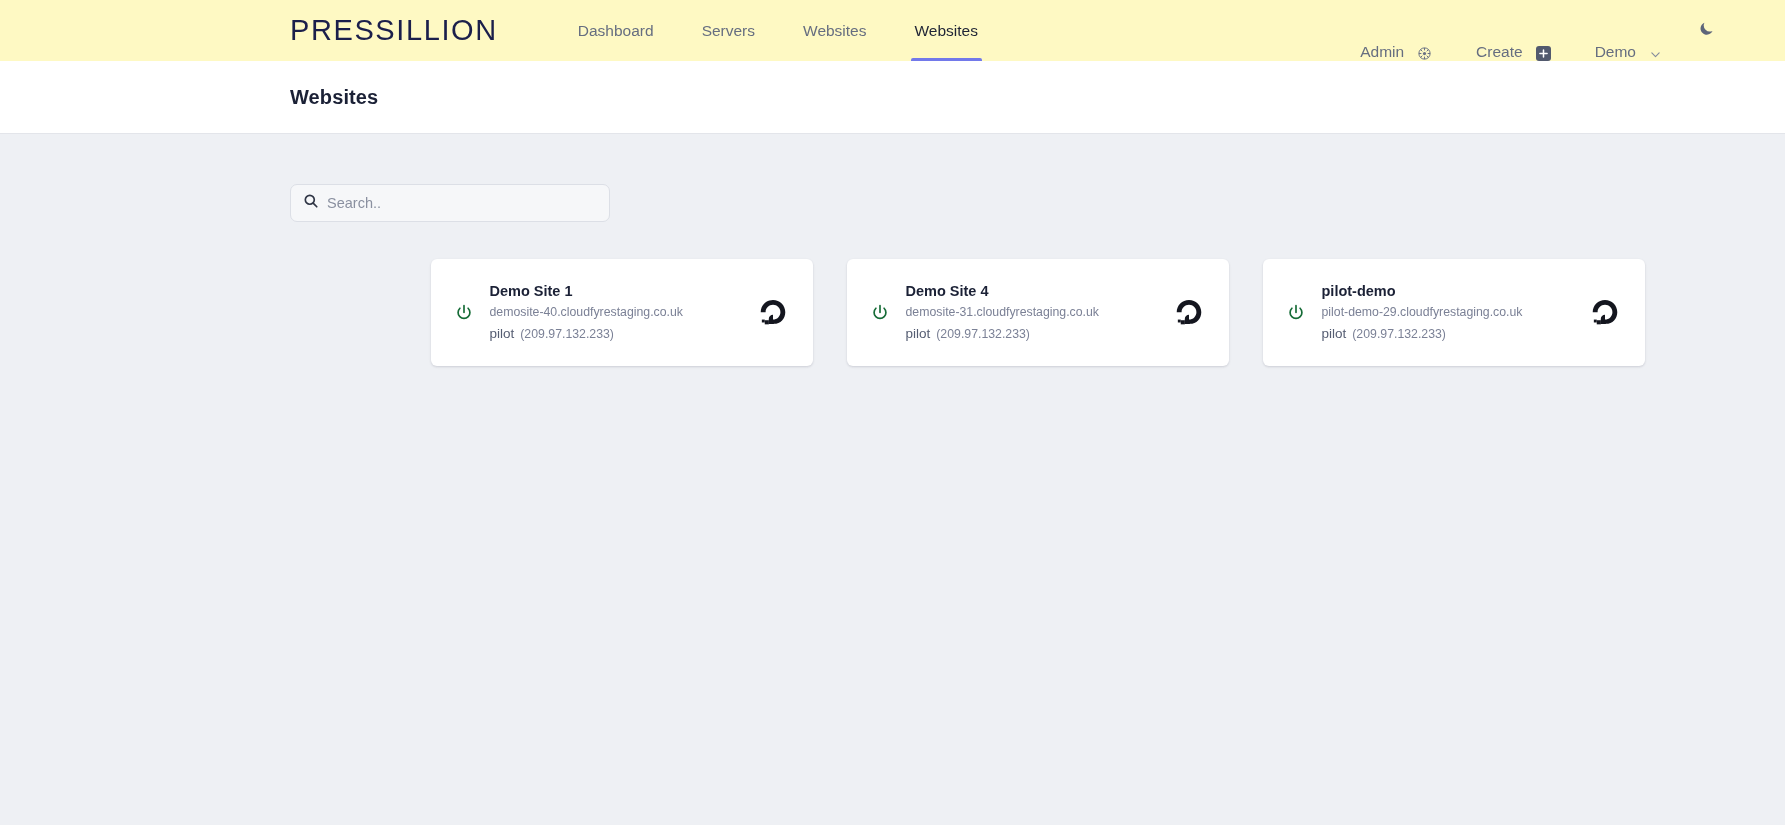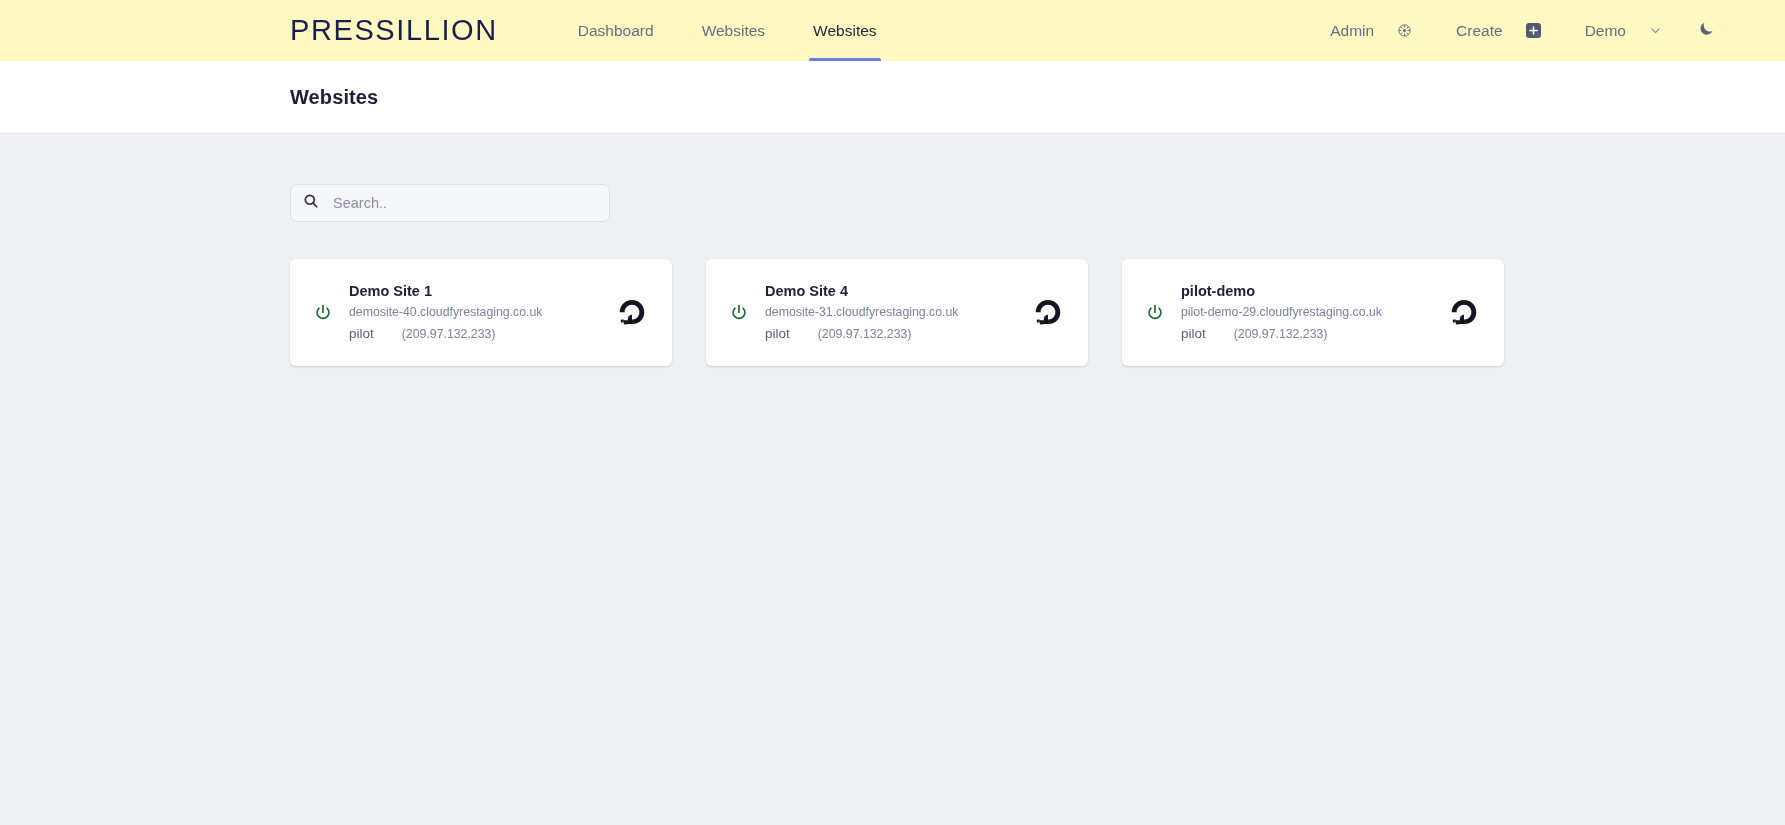--- a/index.html
+++ b/index.html
@@ -79,22 +79,22 @@
     right: 56px;
     top: 0;
     height: 61px;
     display: flex;
     align-items: center;
     gap: 0;
   }
 
   .nav-action {
     display: flex;
-    align-items: center;
-    gap: 23px;
+    align-items: flex-end;
+    gap: 13px;
     font-size: 15.5px;
     color: #666e80;
     cursor: pointer;
     padding: 0 22px;
     height: 61px;
     white-space: nowrap;
     text-decoration: none;
   }
 
   .nav-action .icon-wrap {
@@ -147,40 +147,41 @@
 
   .search-wrap {
     width: 320px;
     height: 38px;
     background: #f6f7f9;
     border: 1px solid #dcdfe6;
     border-radius: 7px;
     display: flex;
     align-items: center;
     padding: 0 12px;
-    gap: 14px;
+    gap: 8px;
     margin-bottom: 37px;
   }
 
   .search-input {
     flex: 1;
     border: none;
     outline: none;
     background: transparent;
     font-size: 14.5px;
     font-family: "Liberation Sans", sans-serif;
     color: #3b4254;
   }
 
   .search-input::placeholder { color: #8a90a0; }
 
   .cards {
     display: flex;
     gap: 34px;
     flex-wrap: wrap;
+    justify-content: center;
   }
 
   .card {
     width: 382px;
     height: 107px;
     background: #ffffff;
     border-radius: 6px;
     box-shadow: 0 1px 3px rgba(28,34,56,.10), 0 1px 2px rgba(28,34,56,.06);
     display: flex;
     align-items: center;
@@ -214,21 +215,21 @@
 
   .card-domain {
     font-size: 12.3px;
     color: #7b8196;
     line-height: 1.3;
   }
 
   .card-meta {
     display: flex;
     align-items: baseline;
-    gap: 28px;
+    gap: 6px;
     line-height: 1.3;
   }
 
   .card-provider {
     font-size: 13.5px;
     color: #555d72;
   }
 
   .card-ip {
     font-size: 12.3px;
@@ -245,20 +246,21 @@
 </style>
 </head>
 <body>
 
 <div class="navbar">
 
   <div class="logo">PRESSILLION</div>
 
   <nav class="nav-links">
     <a class="nav-link">Dashboard</a>
+    <a class="nav-link">Servers</a>
     <a class="nav-link">Websites</a>
     <a class="nav-link active">Websites</a>
   </nav>
 
   <div class="nav-right">
 
     <a class="nav-action">
       <span>Admin</span>
       <span class="icon-wrap">
         <svg width="15" height="15" viewBox="0 0 24 24" fill="none" stroke="#6b7283" stroke-width="1.6">

